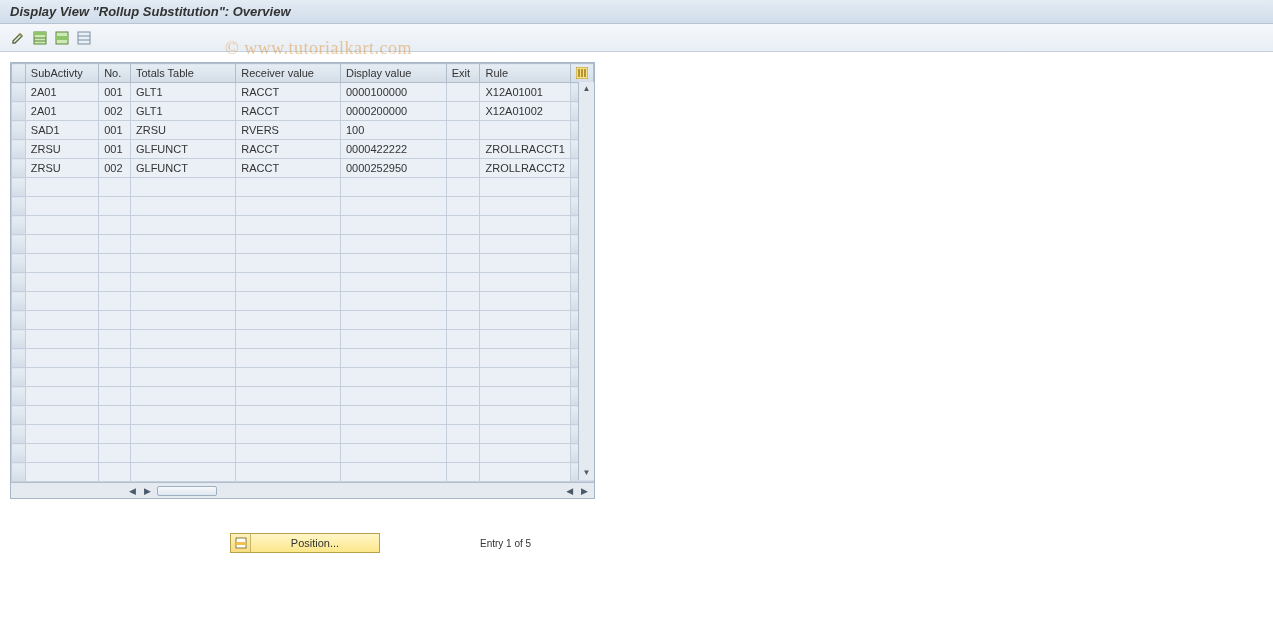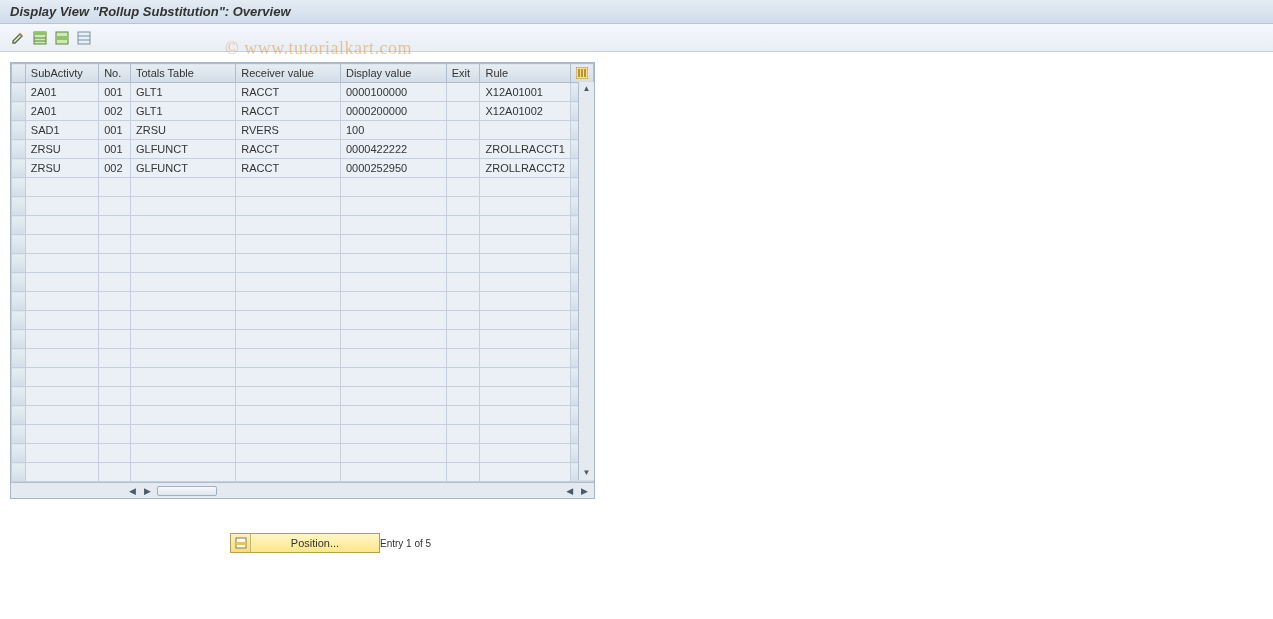--- a/index.html
+++ b/index.html
@@ -126,20 +126,21 @@
       background: linear-gradient(#f5f9fc,#dfe7ef);
       border-radius: 2px;
     }
     .hscroll .filler { flex: 1; }
     
     .footer {
       margin-top: 34px;
       padding-left: 230px;
       display: flex;
       align-items: center;
+      gap: 100px;
     }
     .position-btn {
       display: inline-flex; align-items: center;
       border: 1px solid #b6a04a;
       background: linear-gradient(#fff6c8,#fde78a);
       height: 20px;
       width: 150px;
       cursor: pointer;
       font-size: 11px;
       color: #333;

